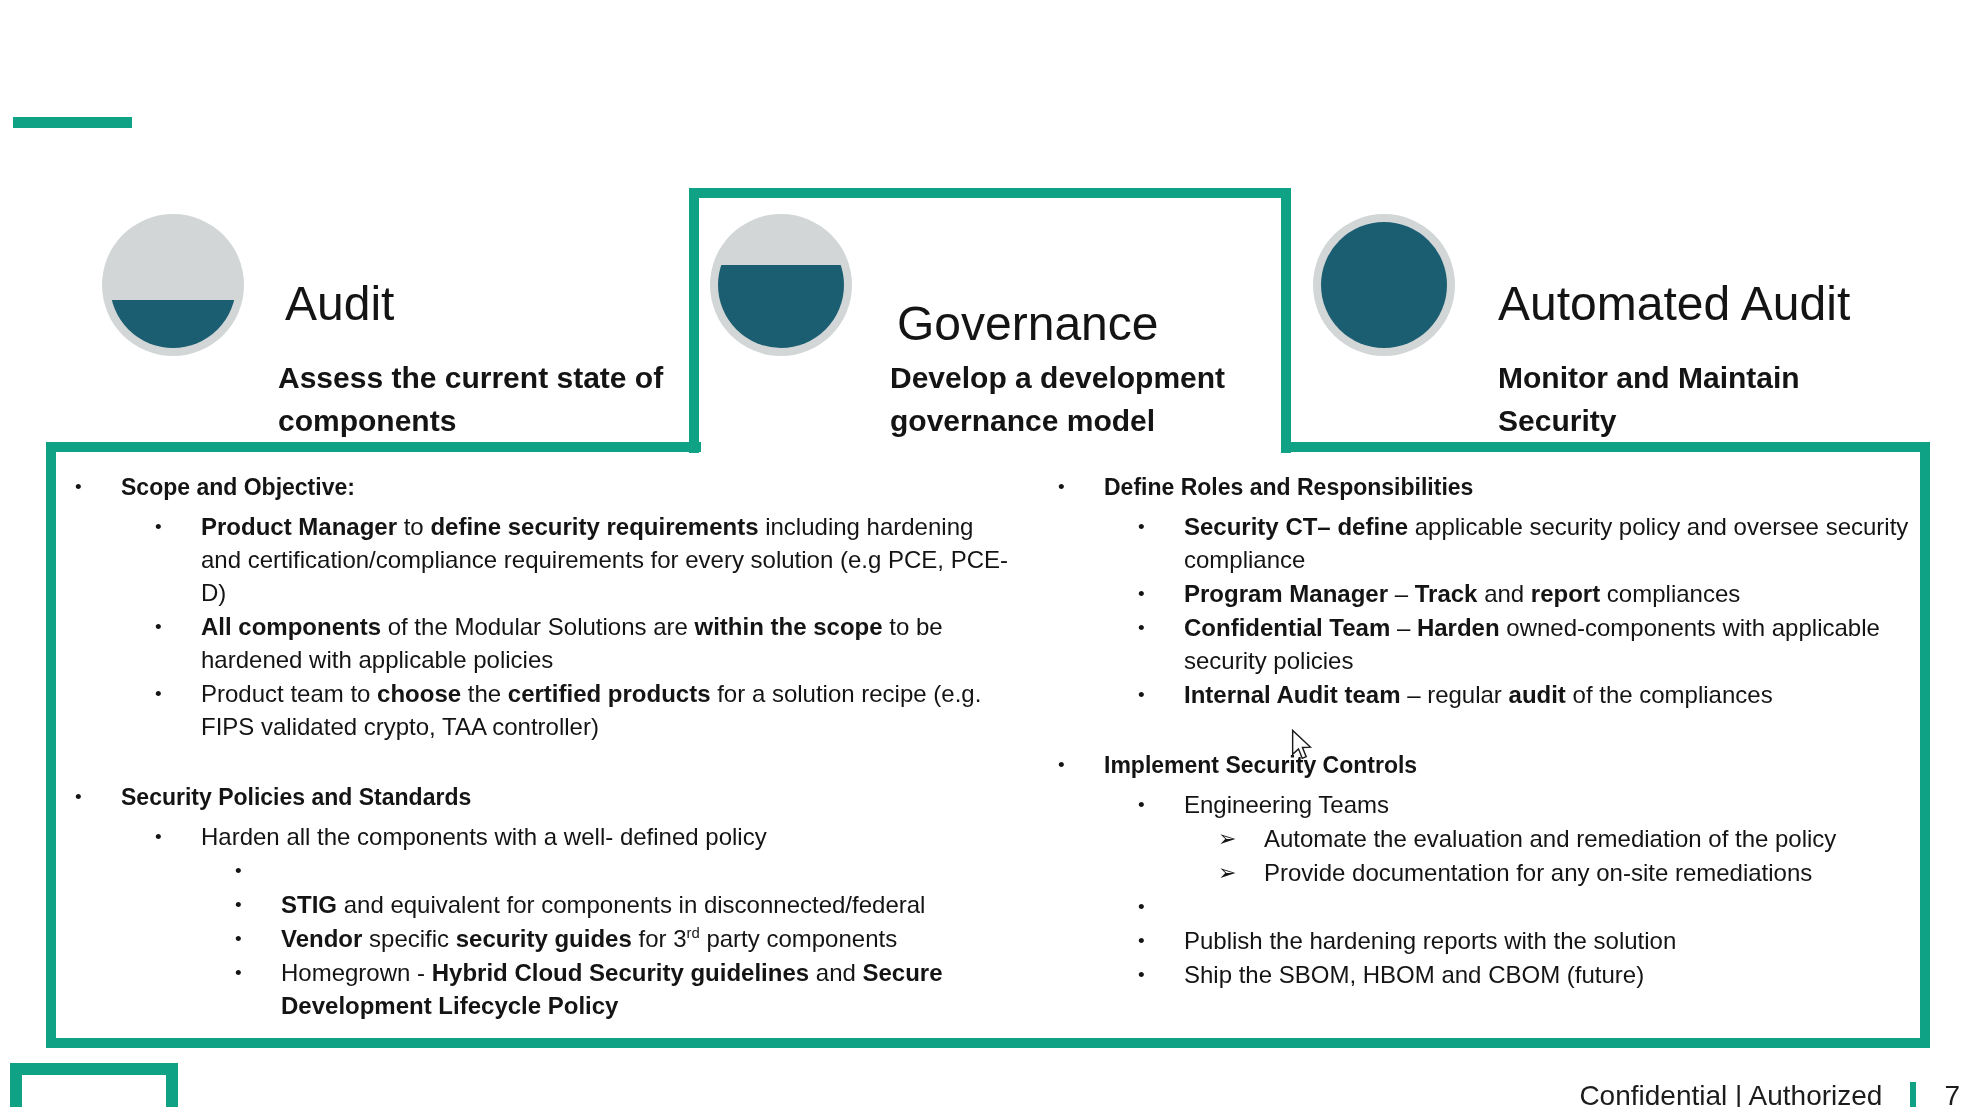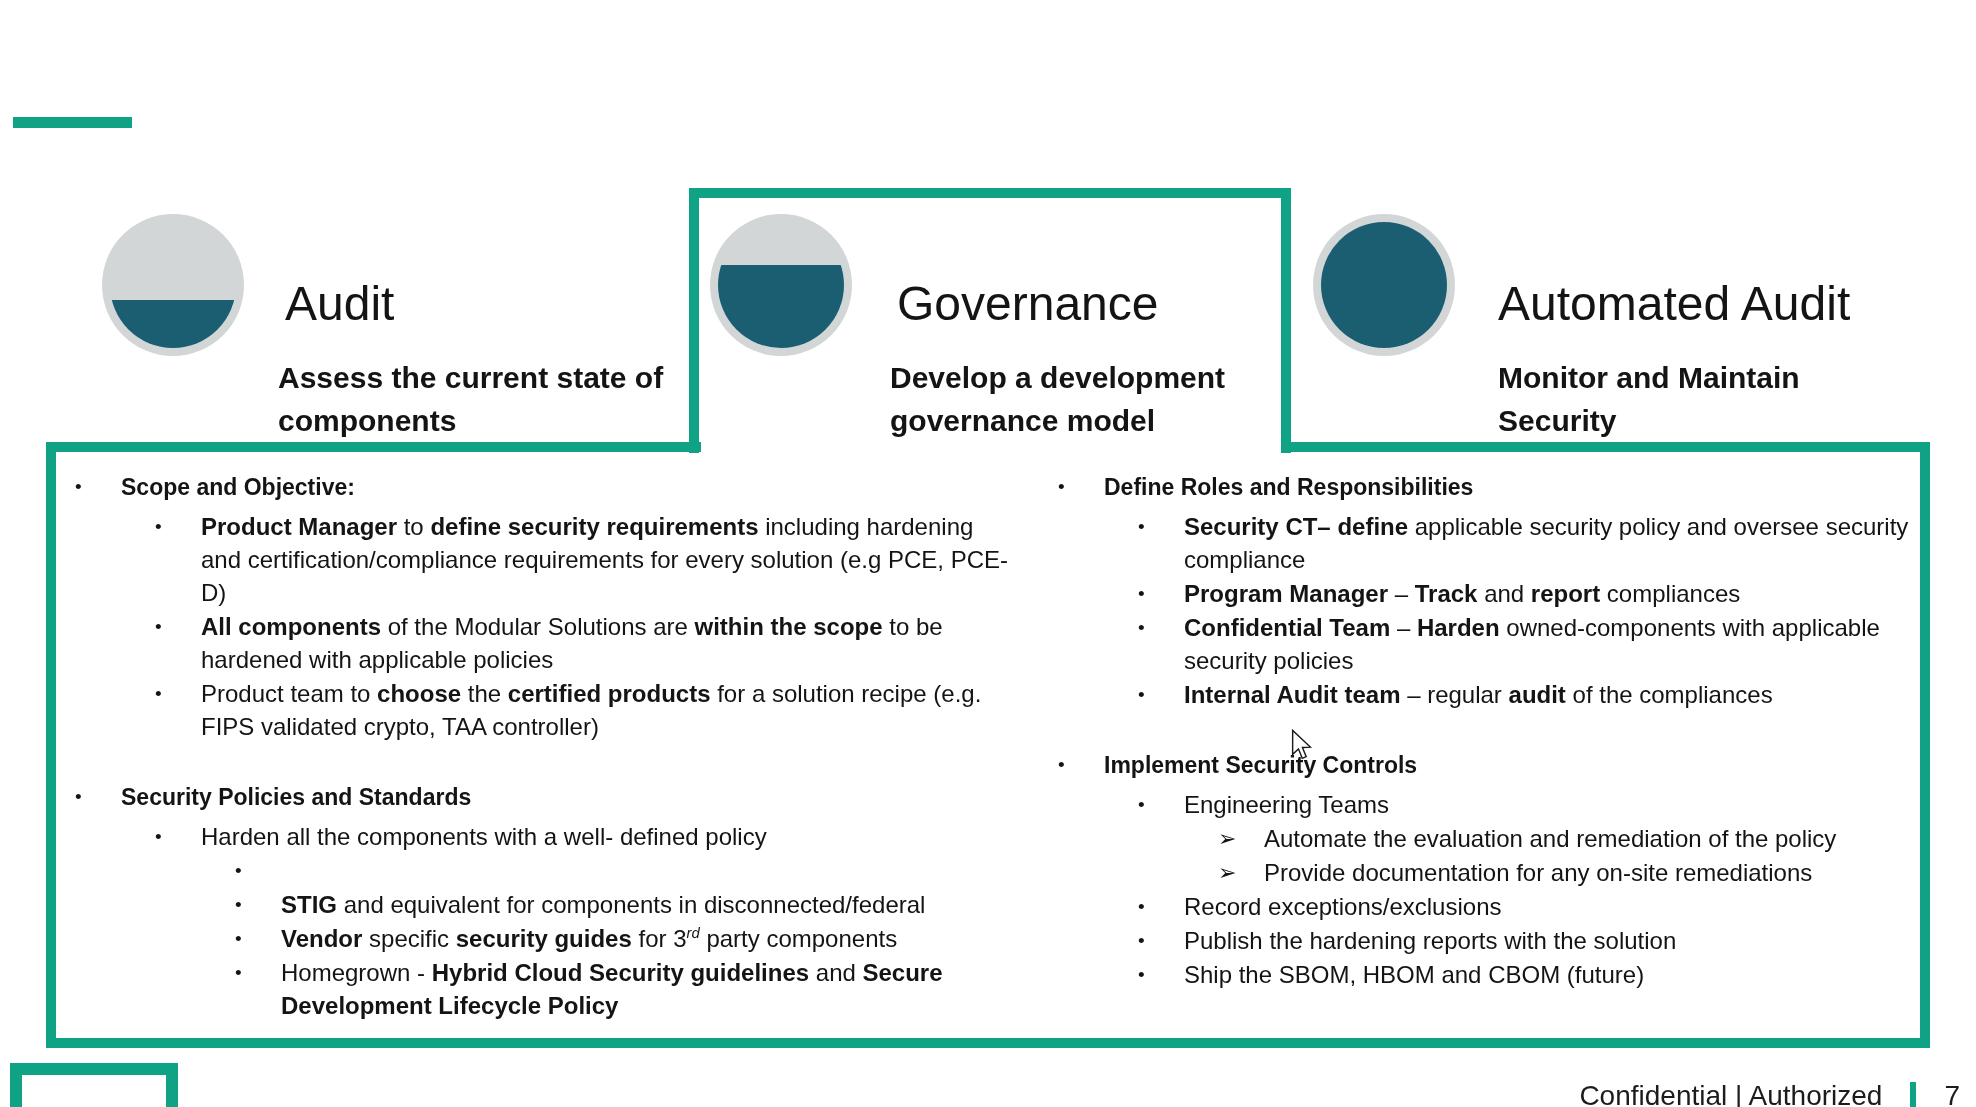--- a/index.html
+++ b/index.html
@@ -16,21 +16,21 @@
   .title{position:absolute;left:12px;top:36px;font-size:52px;font-weight:800;letter-spacing:-1px;white-space:nowrap;}
   .title-rule{position:absolute;left:13px;top:117px;width:119px;height:11px;background:var(--brand-green);}
 
   
   .phase-circle{position:absolute;top:214px;width:142px;height:142px;border-radius:50%;background:var(--circle-gray);}
   .phase-circle .mask{position:absolute;left:8px;top:8px;right:8px;bottom:8px;border-radius:50%;overflow:hidden;}
   .phase-circle .fill{position:absolute;left:0;bottom:0;width:100%;height:0;background:var(--circle-teal);}
   .c1{left:102px;} .c2{left:710px;} .c3{left:1313px;}
 
   .phase-name{position:absolute;top:276px;font-size:48px;font-weight:400;white-space:nowrap;}
-  .n1{left:285px;} .n2{left:897px;} .n3{left:1498px;}
+  .n1{left:285px;} .n2{left:897px;margin-top:20px;} .n3{left:1498px;}
 
   .phase-sub{position:absolute;top:356px;font-size:30px;font-weight:700;line-height:43px;}
   .s1{left:278px;width:420px;} .s2{left:890px;width:430px;} .s3{left:1498px;width:380px;}
 
   
   .main-box{position:absolute;left:46px;top:442px;width:1884px;height:606px;border:10px solid var(--brand-green);box-sizing:border-box;z-index:1;background:transparent;}
   .tab-gap{position:absolute;left:701px;top:442px;width:580px;height:12px;background:#fff;z-index:2;}
   .tab-box{position:absolute;left:689px;top:188px;width:602px;height:265px;border:10px solid var(--brand-green);border-bottom:none;box-sizing:border-box;z-index:3;background:transparent;}
 
   
@@ -40,21 +40,21 @@
   .li{display:flex;font-size:24px;line-height:33px;margin-top:1px;}
   .li .marker{flex:0 0 46px;font-size:19px;line-height:inherit;font-weight:400;}
   .li .marker.arrow{font-size:22px;}
   .li .txt{flex:1;}
   .lvl1{padding-left:0;margin-bottom:5px;}
   .lvl1 .txt{font-weight:700;font-size:23px;line-height:36px;}
   .lvl1 .marker{line-height:36px;}
   .lvl2{padding-left:80px;}
   .lvl3{padding-left:160px;}
   .gap{margin-top:36px;}
-  sup{font-size:0.62em;line-height:0;font-style:italic;}
+  sup{font-size:0.62em;line-height:0;}
 
   
   .cursor{position:absolute;left:1291px;top:729px;width:22px;height:34px;z-index:9;}
 
   
   .logo-rect{position:absolute;left:10px;top:1063px;width:168px;height:64px;border:12px solid var(--brand-green);box-sizing:border-box;background:#fff;z-index:5;}
   .footer-right{position:absolute;right:16px;top:1080px;display:flex;align-items:flex-start;gap:28px;font-size:28px;color:#1c1c1c;z-index:5;white-space:nowrap;}
   .footer-sep{width:6px;height:30px;background:var(--brand-green);margin-top:2px;}
 </style>
 </head>
@@ -165,21 +165,20 @@
       <div class="li lvl3">
         <span class="marker arrow">➢</span>
         <span class="txt">Automate the evaluation and remediation of the policy</span>
       </div>
       <div class="li lvl3">
         <span class="marker arrow">➢</span>
         <span class="txt">Provide documentation for any on-site remediations</span>
       </div>
       <div class="li lvl2">
         <span class="marker">•</span>
-        <span class="txt">Record exceptions/exclusions</span>
       </div>
       <div class="li lvl2">
         <span class="marker">•</span>
         <span class="txt">Publish the hardening reports with the solution</span>
       </div>
       <div class="li lvl2">
         <span class="marker">•</span>
         <span class="txt">Ship the SBOM, HBOM and CBOM (future)</span>
       </div>
     </div>

